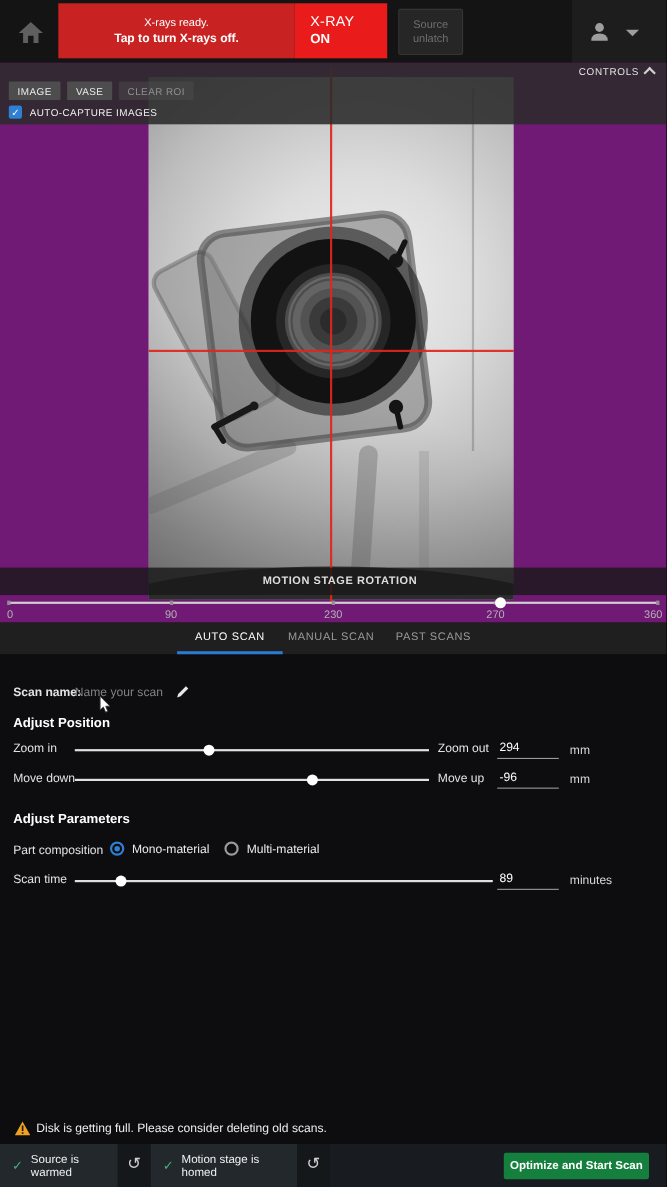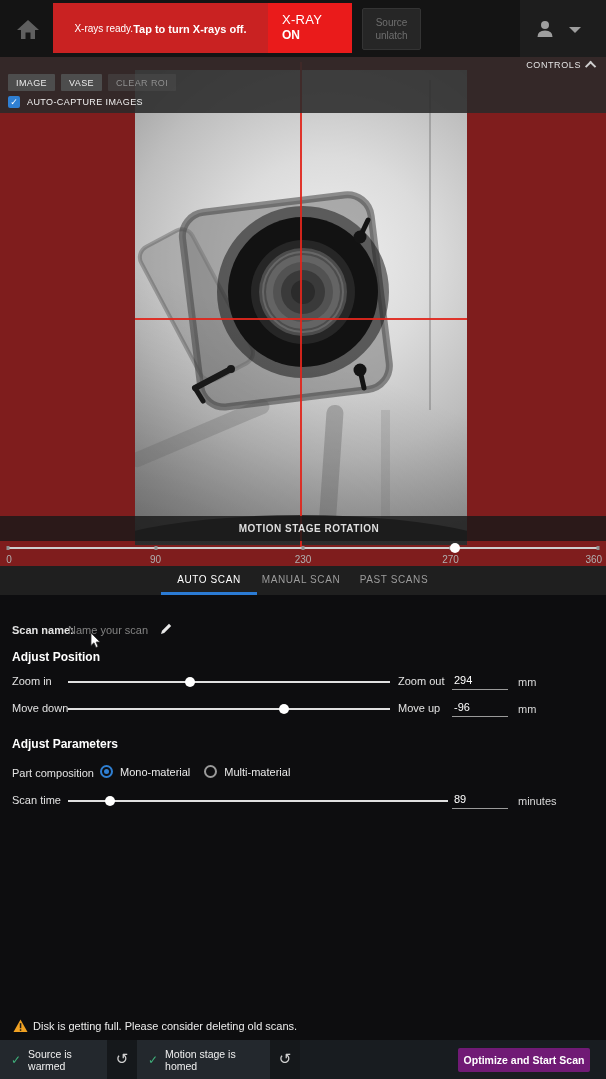--- a/index.html
+++ b/index.html
@@ -3,32 +3,32 @@
 <meta charset="utf-8">
 <style>
   * { margin:0; padding:0; box-sizing:border-box; }
   html,body { width:606px; height:1079px; background:#000; font-family:"Liberation Sans", sans-serif; overflow:hidden; }
   .app { position:relative; width:606px; height:1079px; background:#0d0d0f; }
 
   
   .topbar { position:absolute; left:0; top:0; width:606px; height:57px; background:#141414; }
   .topbar-right { position:absolute; left:520px; top:0; width:86px; height:57px; background:#1d1d1d; }
   .home-btn { position:absolute; left:14px; top:15px; width:28px; height:28px; }
-  .banner { position:absolute; left:53px; top:3px; width:215px; height:50px; background:#c92222; color:#fff; display:flex; flex-direction:row; justify-content:center; align-items:center; text-align:center; }
+  .banner { position:absolute; left:53px; top:3px; width:215px; height:50px; background:#c92222; color:#fff; display:flex; flex-direction:column; justify-content:center; align-items:center; text-align:center; }
   .banner .l1 { font-size:10px; }
   .banner .l2 { font-size:11px; font-weight:700; margin-top:2px; }
   .xray-toggle { position:absolute; left:268px; top:3px; width:84px; height:50px; background:#ea1b1b; color:#fff; padding:9px 16px 0 14px; }
   .xray-toggle .l1 { font-size:13px; letter-spacing:.3px; }
   .xray-toggle .l2 { font-size:12px; font-weight:700; margin-top:1px; }
   .unlatch { position:absolute; left:362px; top:8px; width:59px; height:42px; background:#262626; border:1px solid #343434; border-radius:2px; color:#6e6e6e; font-size:10px; display:flex; flex-direction:column; justify-content:center; align-items:center; line-height:13px; }
   .person { position:absolute; left:534px; top:18px; width:22px; height:22px; }
   .caret-down { position:absolute; left:569px; top:27px; width:0; height:0; border-left:6px solid transparent; border-right:6px solid transparent; border-top:6px solid #9e9e9e; }
 
   
-  .viewport { position:absolute; left:0; top:57px; width:606px; height:509px; background:#7f1d1d; overflow:hidden; }
+  .viewport { position:absolute; left:0; top:57px; width:606px; height:509px; background:#701a75; overflow:hidden; }
   .xray-img { position:absolute; left:135px; top:13px; width:332px; height:475px; overflow:hidden; z-index:1;
     background: radial-gradient(circle at 58% 40%, #efefef 0%, #dcdcdc 30%, #bdbdbd 58%, #999999 82%, #828282 100%); }
   .xray-img .shade { position:absolute; inset:0; background:linear-gradient(205deg, rgba(0,0,0,0) 55%, rgba(0,0,0,0.22) 100%); }
   .stage-arc { position:absolute; left:-80px; top:445px; width:492px; height:220px; background:linear-gradient(#303030, #141414); border-radius:50% 50% 0 0 / 60px 60px 0 0; }
   .objsvg { position:absolute; left:0; top:0; }
   .vline { position:absolute; left:300px; top:5px; width:2px; height:487px; background:#e0261c; opacity:.92; z-index:2; }
   .hline { position:absolute; left:135px; top:261px; width:332px; height:2px; background:#e0261c; opacity:.92; z-index:2; }
 
   .top-overlay { position:absolute; left:0; top:0; width:606px; height:56px; background:rgba(42,42,42,0.88); z-index:3; }
   .controls-toggle { position:absolute; right:10px; top:1px; height:14px; display:flex; align-items:center; gap:7px; color:#e2e2e2; font-size:9px; letter-spacing:.6px; cursor:default; }
@@ -77,21 +77,21 @@
   .radio-lab { color:#eaeaea; font-size:11px; }
   .warnrow { position:absolute; left:0; top:423px; width:606px; height:20px; }
   .warn-text { position:absolute; left:33px; top:2px; color:#ececec; font-size:11px; }
 
   
   .statusbar { position:absolute; left:0; top:1040px; width:606px; height:39px; background:#181c20; }
   .chip { position:absolute; top:0; height:39px; background:#23282d; display:flex; align-items:center; }
   .chip .ck { color:#3fae7a; font-size:12px; margin:0 7px 0 11px; }
   .chip .ct { color:#f0f0f0; font-size:10.5px; }
   .refresh { position:absolute; top:0; width:30px; height:39px; background:#15181b; color:#d0d0d0; font-size:15px; text-align:center; line-height:37px; }
-  .start-btn { position:absolute; left:458px; top:8px; width:132px; height:24px; background:#701a75; border:none; border-radius:2px; color:#fff; font-size:10.5px; font-weight:600; font-family:"Liberation Sans",sans-serif; }
+  .start-btn { position:absolute; left:458px; top:8px; width:132px; height:24px; background:#15803d; border:none; border-radius:2px; color:#fff; font-size:10.5px; font-weight:600; font-family:"Liberation Sans",sans-serif; }
 </style>
 </head>
 <body>
 
 <div class="app">
 
   <div class="topbar">
     <div class="topbar-right"></div>
     <div class="home-btn">
       <svg width="28" height="28" viewBox="0 0 28 28">

